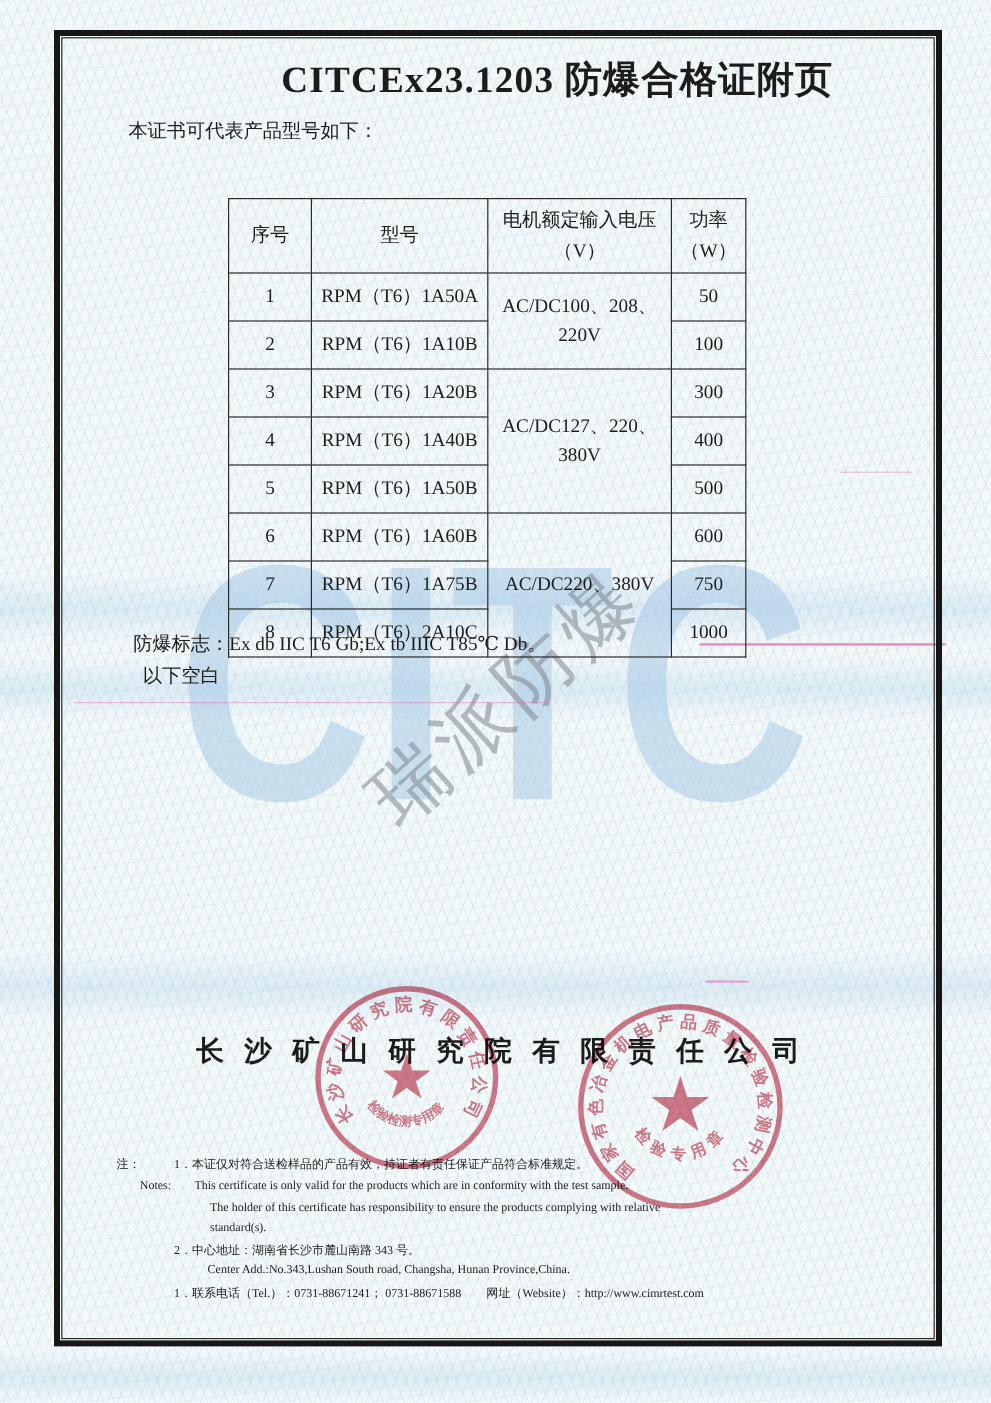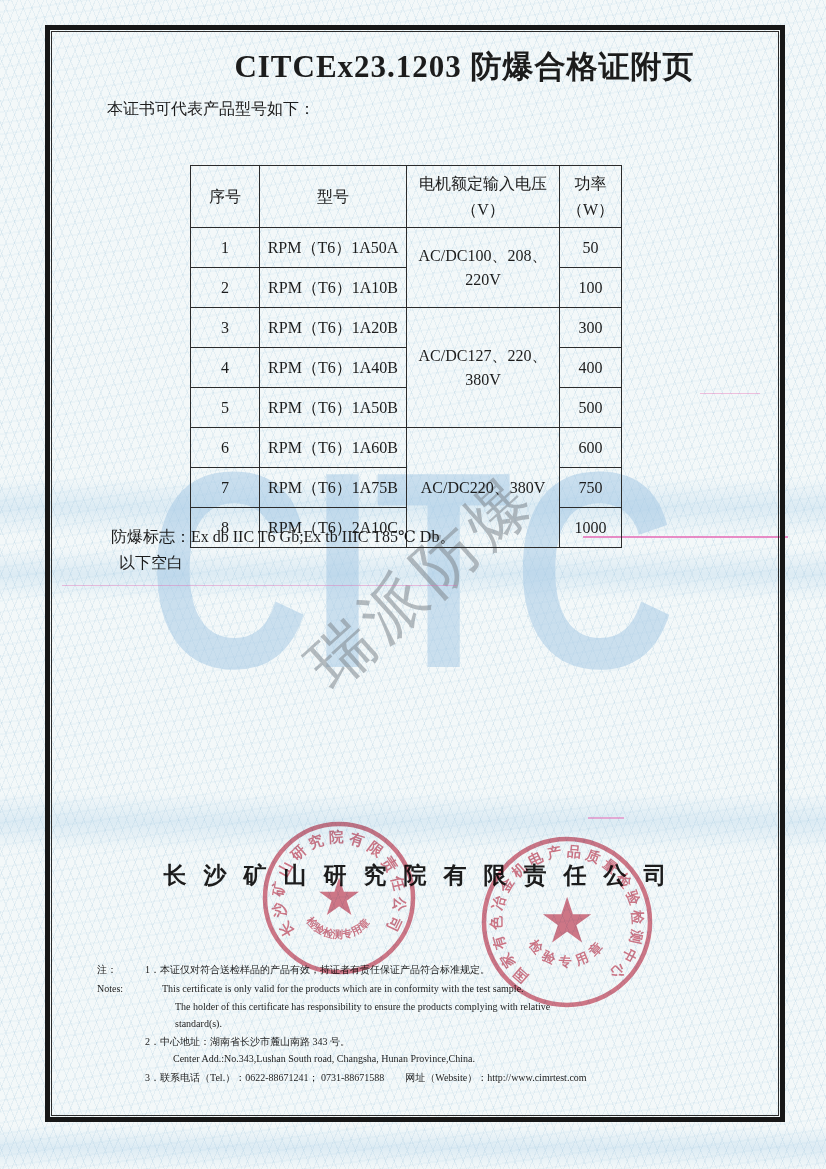--- a/index.html
+++ b/index.html
@@ -57,21 +57,21 @@
 
   .company{position:absolute;left:45px;top:860px;width:740px;text-align:center;z-index:4;}
   .co-cn1{font-family:"Liberation Sans","DejaVu Sans",sans-serif;font-weight:bold;
     font-size:23px;letter-spacing:17px;margin-right:-17px;line-height:1.32;}
   .co-cn2{font-family:"Liberation Sans","DejaVu Sans",sans-serif;font-weight:bold;
     font-size:21px;letter-spacing:7px;margin-right:-7px;line-height:1.3;}
   .co-en{font-size:18.5px;font-weight:bold;letter-spacing:1.5px;margin-top:2px;}
 
   .note{position:absolute;font-size:10px;z-index:4;white-space:nowrap;}
   #n1zh{left:97px;top:963px;} #n1zh .nlabel{display:inline-block;width:48px;}
-  #n1en{left:97px;top:983px;} #n1en .nlabel{display:inline-block;width:65px;}
+  #n1en{left:97px;top:983px;} #n1en .nlabel{display:inline-block;width:65px;text-align:center;}
   #n1en2{left:175px;top:1001px;}
   #n1en3{left:175px;top:1018px;}
   #n2zh{left:145px;top:1035px;}
   #n2en{left:173px;top:1053px;font-family:Liberation Serif, serif;}
   #n3{left:145px;top:1071px;} #n3 .web{margin-left:21px;}
 
   .stamp{position:absolute;z-index:5;mix-blend-mode:multiply;opacity:.72;}
   #stampL{left:259px;top:818px;}
   #stampR{left:478px;top:833px;}
   .stamp text{font-family:"Liberation Serif","DejaVu Serif",serif;font-weight:bold;}
@@ -182,21 +182,21 @@
   <span class="nlabel">注：</span><span>1．本证仅对符合送检样品的产品有效，持证者有责任保证产品符合标准规定。</span>
 </div>
 <div class="note" id="n1en">
   <span class="nlabel">Notes:</span><span>This certificate is only valid for the products which are in conformity with the test sample.</span>
 </div>
 <div class="note" id="n1en2">The holder of this certificate has responsibility to ensure the products complying with relative</div>
 <div class="note" id="n1en3">standard(s).</div>
 <div class="note" id="n2zh">2．中心地址：湖南省长沙市麓山南路 343 号。</div>
 <div class="note" id="n2en">Center Add.:No.343,Lushan South road, Changsha, Hunan Province,China.</div>
 <div class="note" id="n3">
-  <span>3．联系电话（Tel.）：0622-88671241； 0731-88671588</span><span class="web">网址（Website）：http://www.cimrtest.com</span>
+  <span>1．联系电话（Tel.）：0731-88671241； 0731-88671588</span><span class="web">网址（Website）：http://www.cimrtest.com</span>
 </div>
 
 <svg class="stamp" id="stampL" width="160" height="160" viewBox="0 0 160 160">
   <defs>
     <path id="arcLTop" d="M 35.9,114.5 A 56,56 0 1 1 124.1,114.5" fill="none"></path>
     <path id="arcLBot" d="M 47.2,102.9 A 40,40 0 0 0 112.8,102.9" fill="none"></path>
   </defs>
   <circle cx="80" cy="80" r="74" fill="none" stroke="#c8455b" stroke-width="4.5"></circle>
   <text font-size="14.5" fill="#c8455b">
     <textPath href="#arcLTop" startOffset="0" textLength="245" lengthAdjust="spacing">长沙矿山研究院有限责任公司</textPath>

